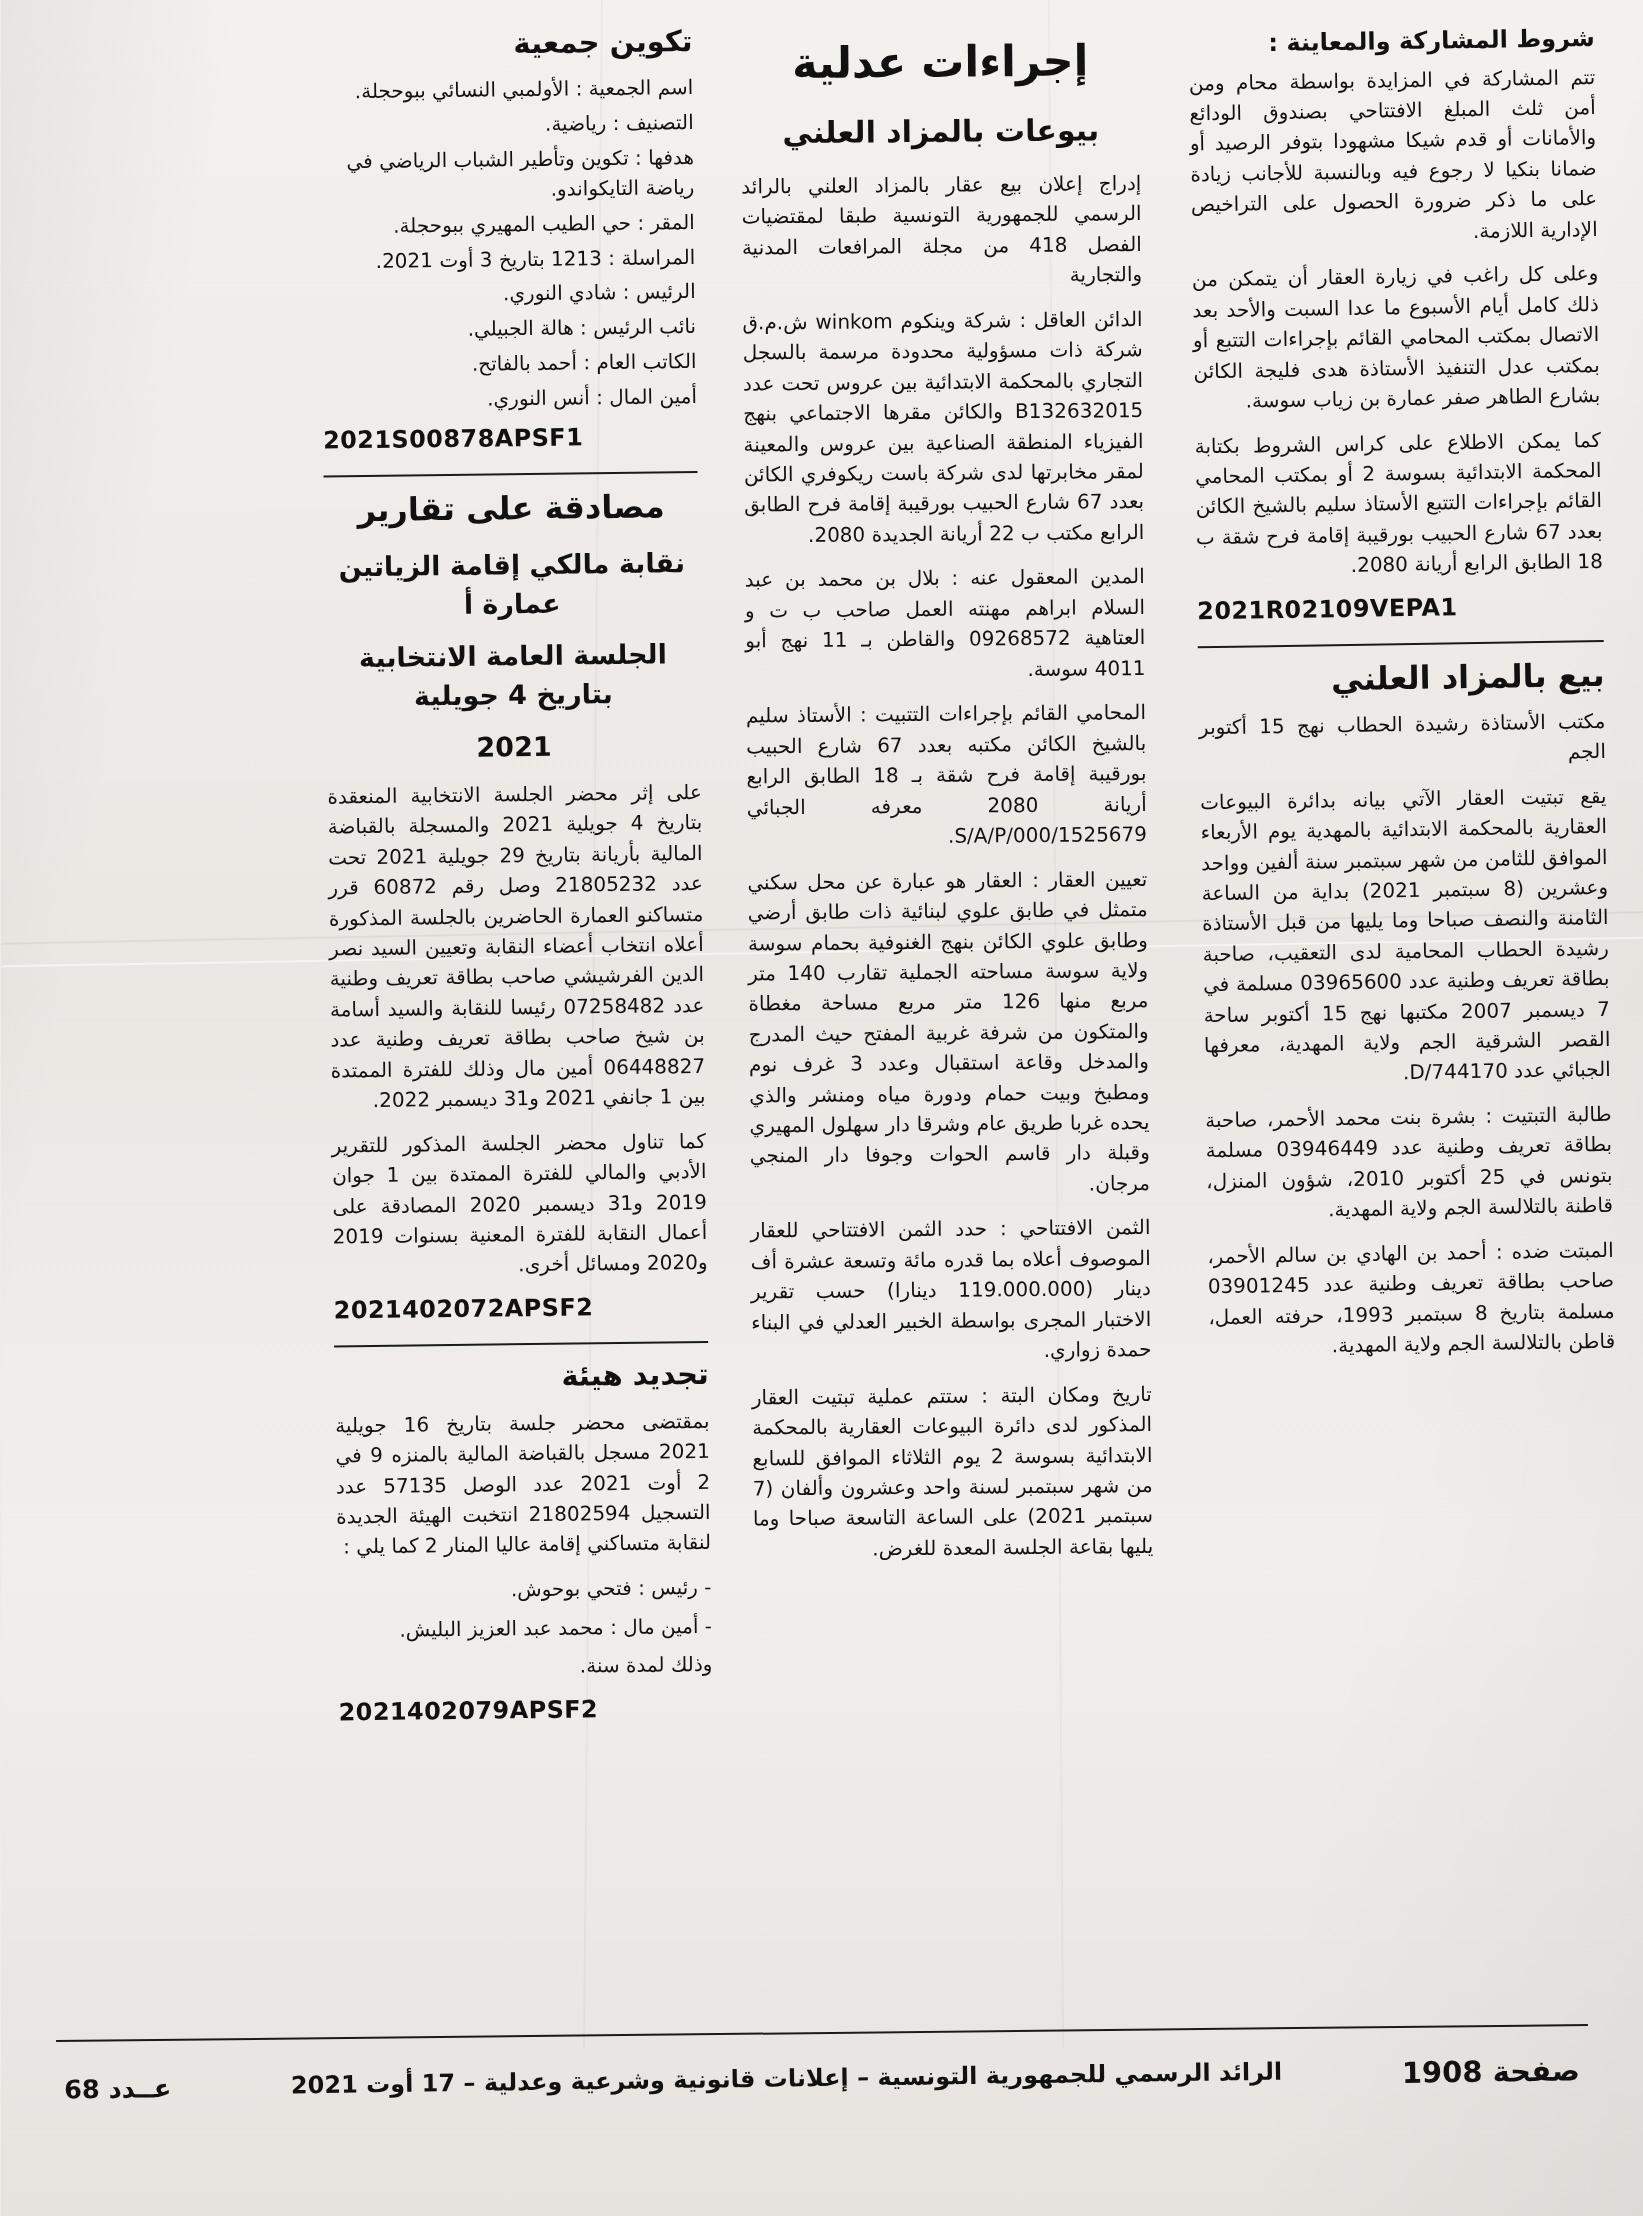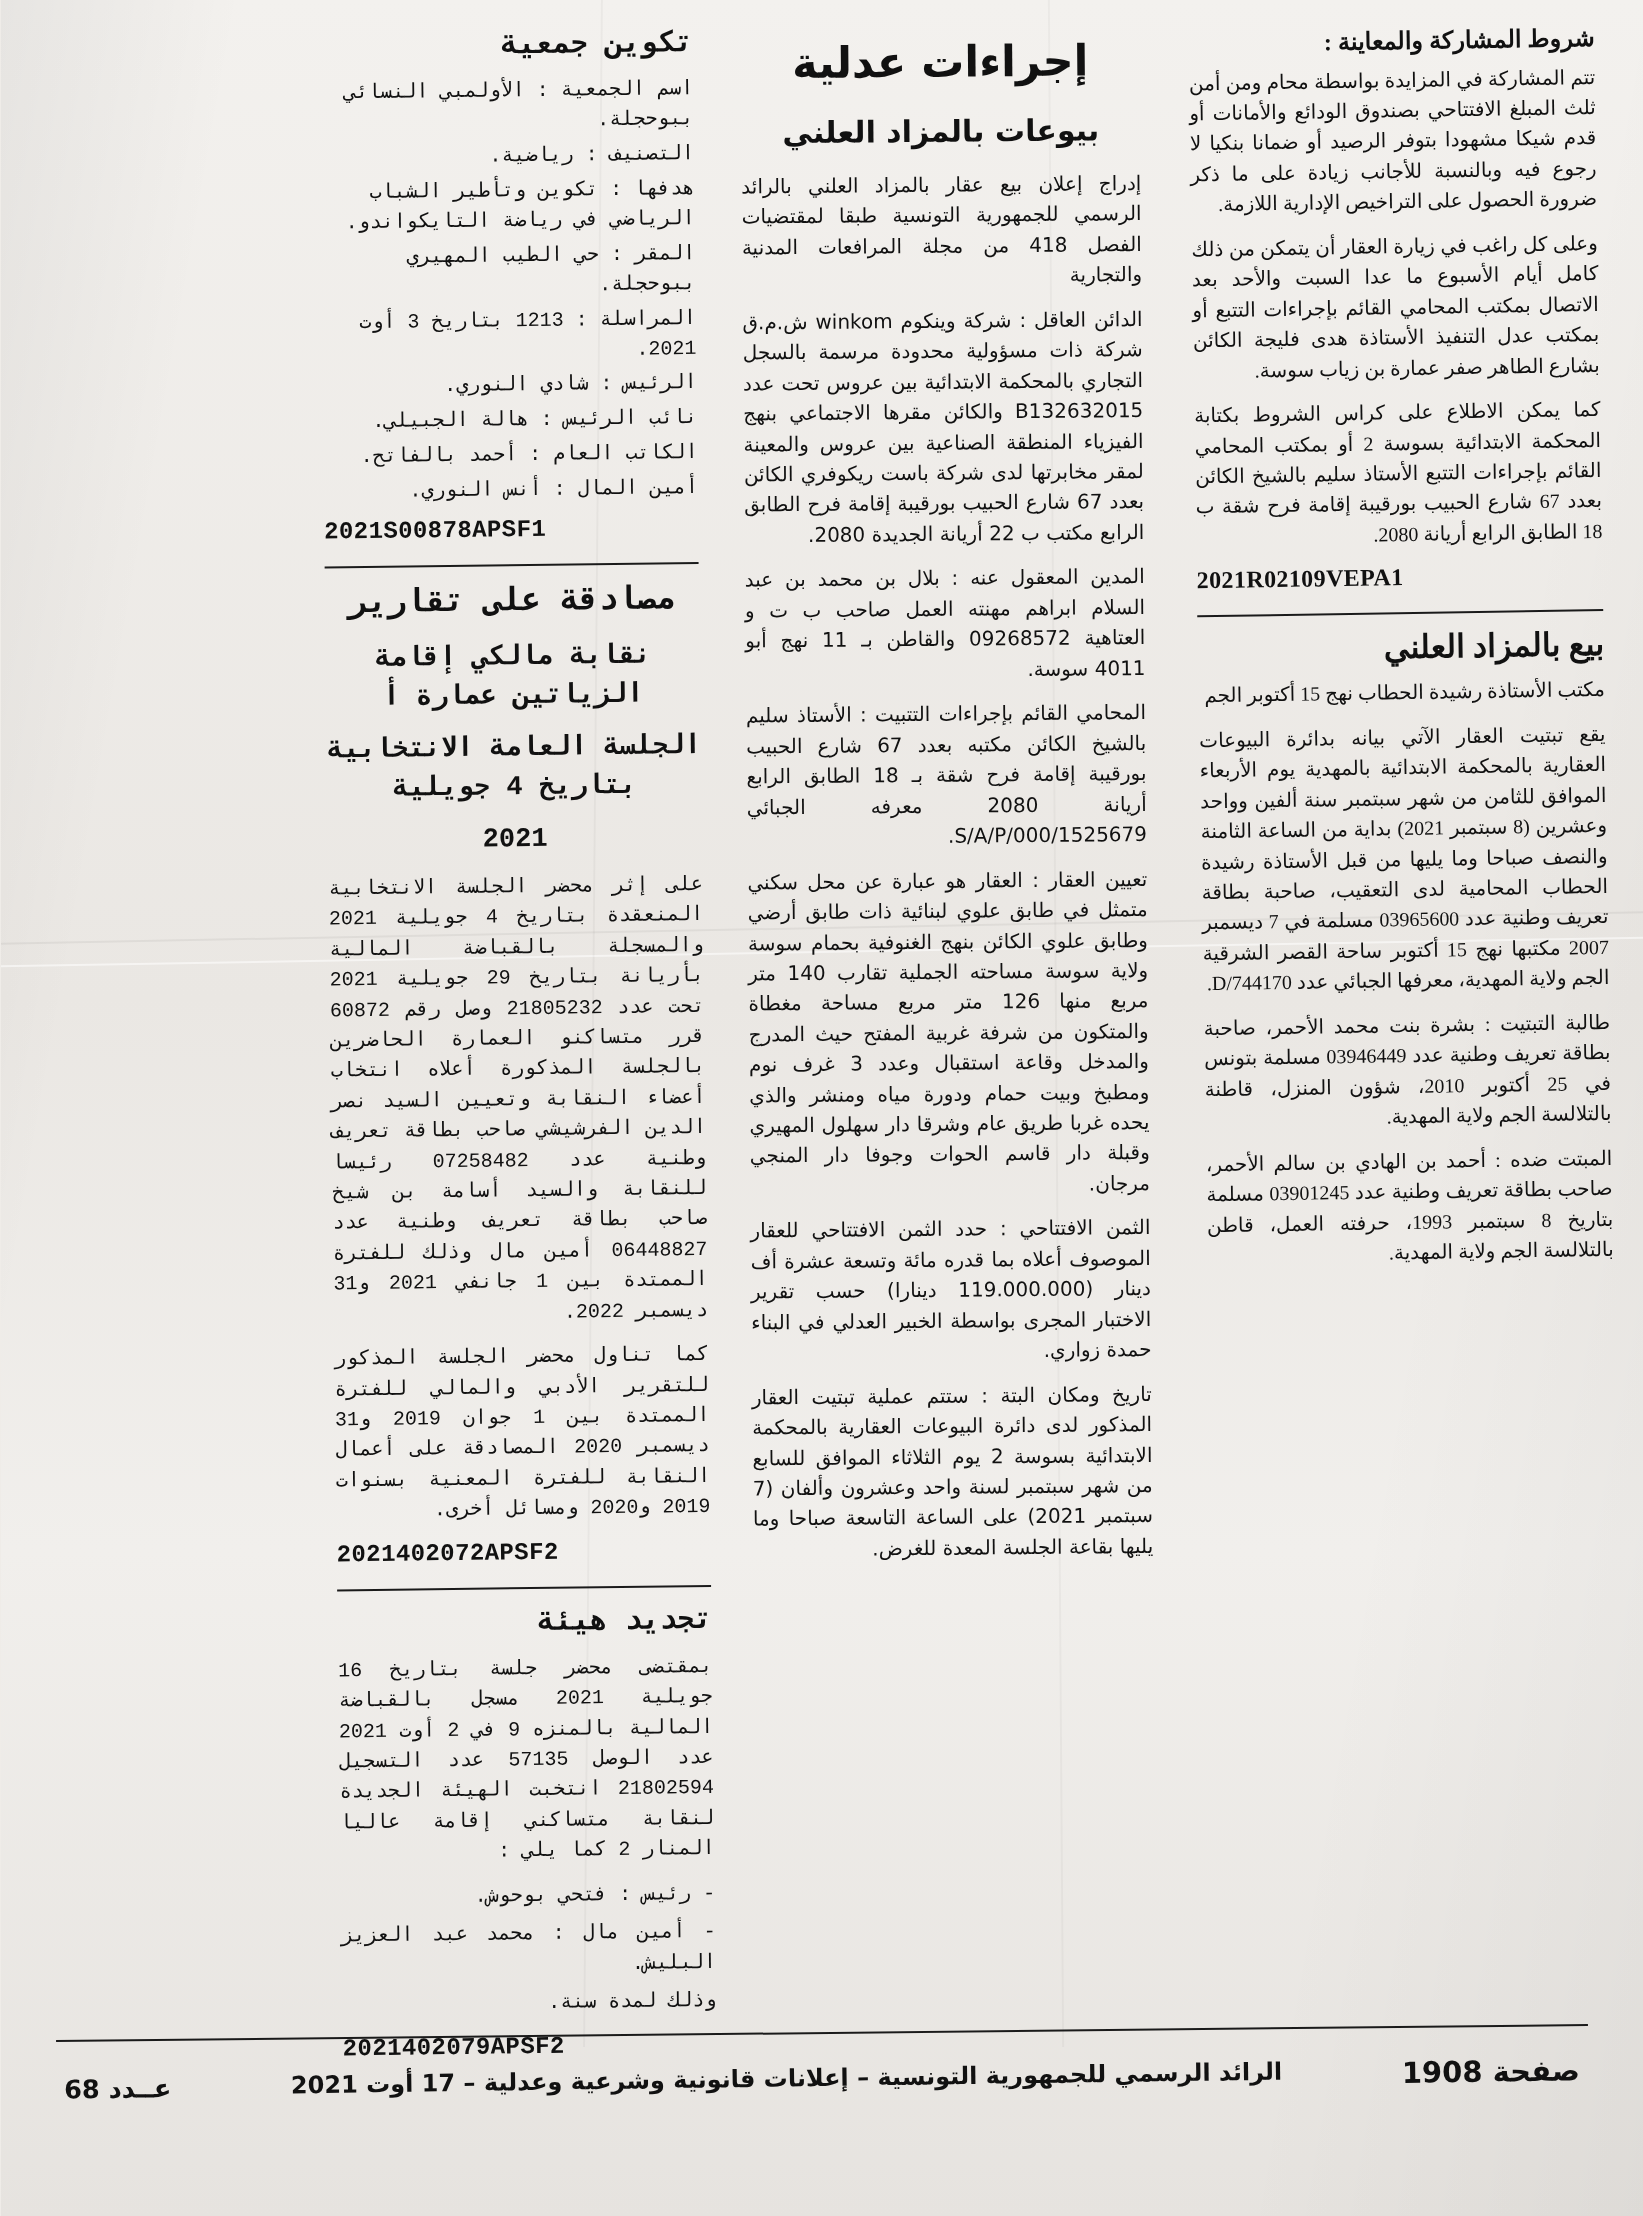--- a/index.html
+++ b/index.html
@@ -28,23 +28,23 @@
   .cols{
     position:absolute;
     top:0;left:0;right:0;
     display:flex;
     flex-direction:row;
     padding:24px 32px 0 32px;
     box-sizing:border-box;
     gap:0px;
   }
   .col{box-sizing:border-box;}
-  .col-right{width:448px;padding:0 17.6px 0 24px;font-family:Liberation Serif, serif;}
+  .col-right{width:448px;padding:0 17.6px 0 24px;}
   .col-mid{width:448px;padding:0 24px 0 24px;}
-  .col-left{width:416px;padding:0 24px 0 17.6px;font-family:Liberation Mono, monospace;}
+  .col-left{width:416px;padding:0 24px 0 17.6px;}
 
   p, .line{
     margin:0 0 14.4px 0;
     font-size:20px;
     line-height:1.52;
     text-align:justify;
     text-align-last:right;
     letter-spacing:0px;
   }
   .tight{margin-bottom:8px;}

